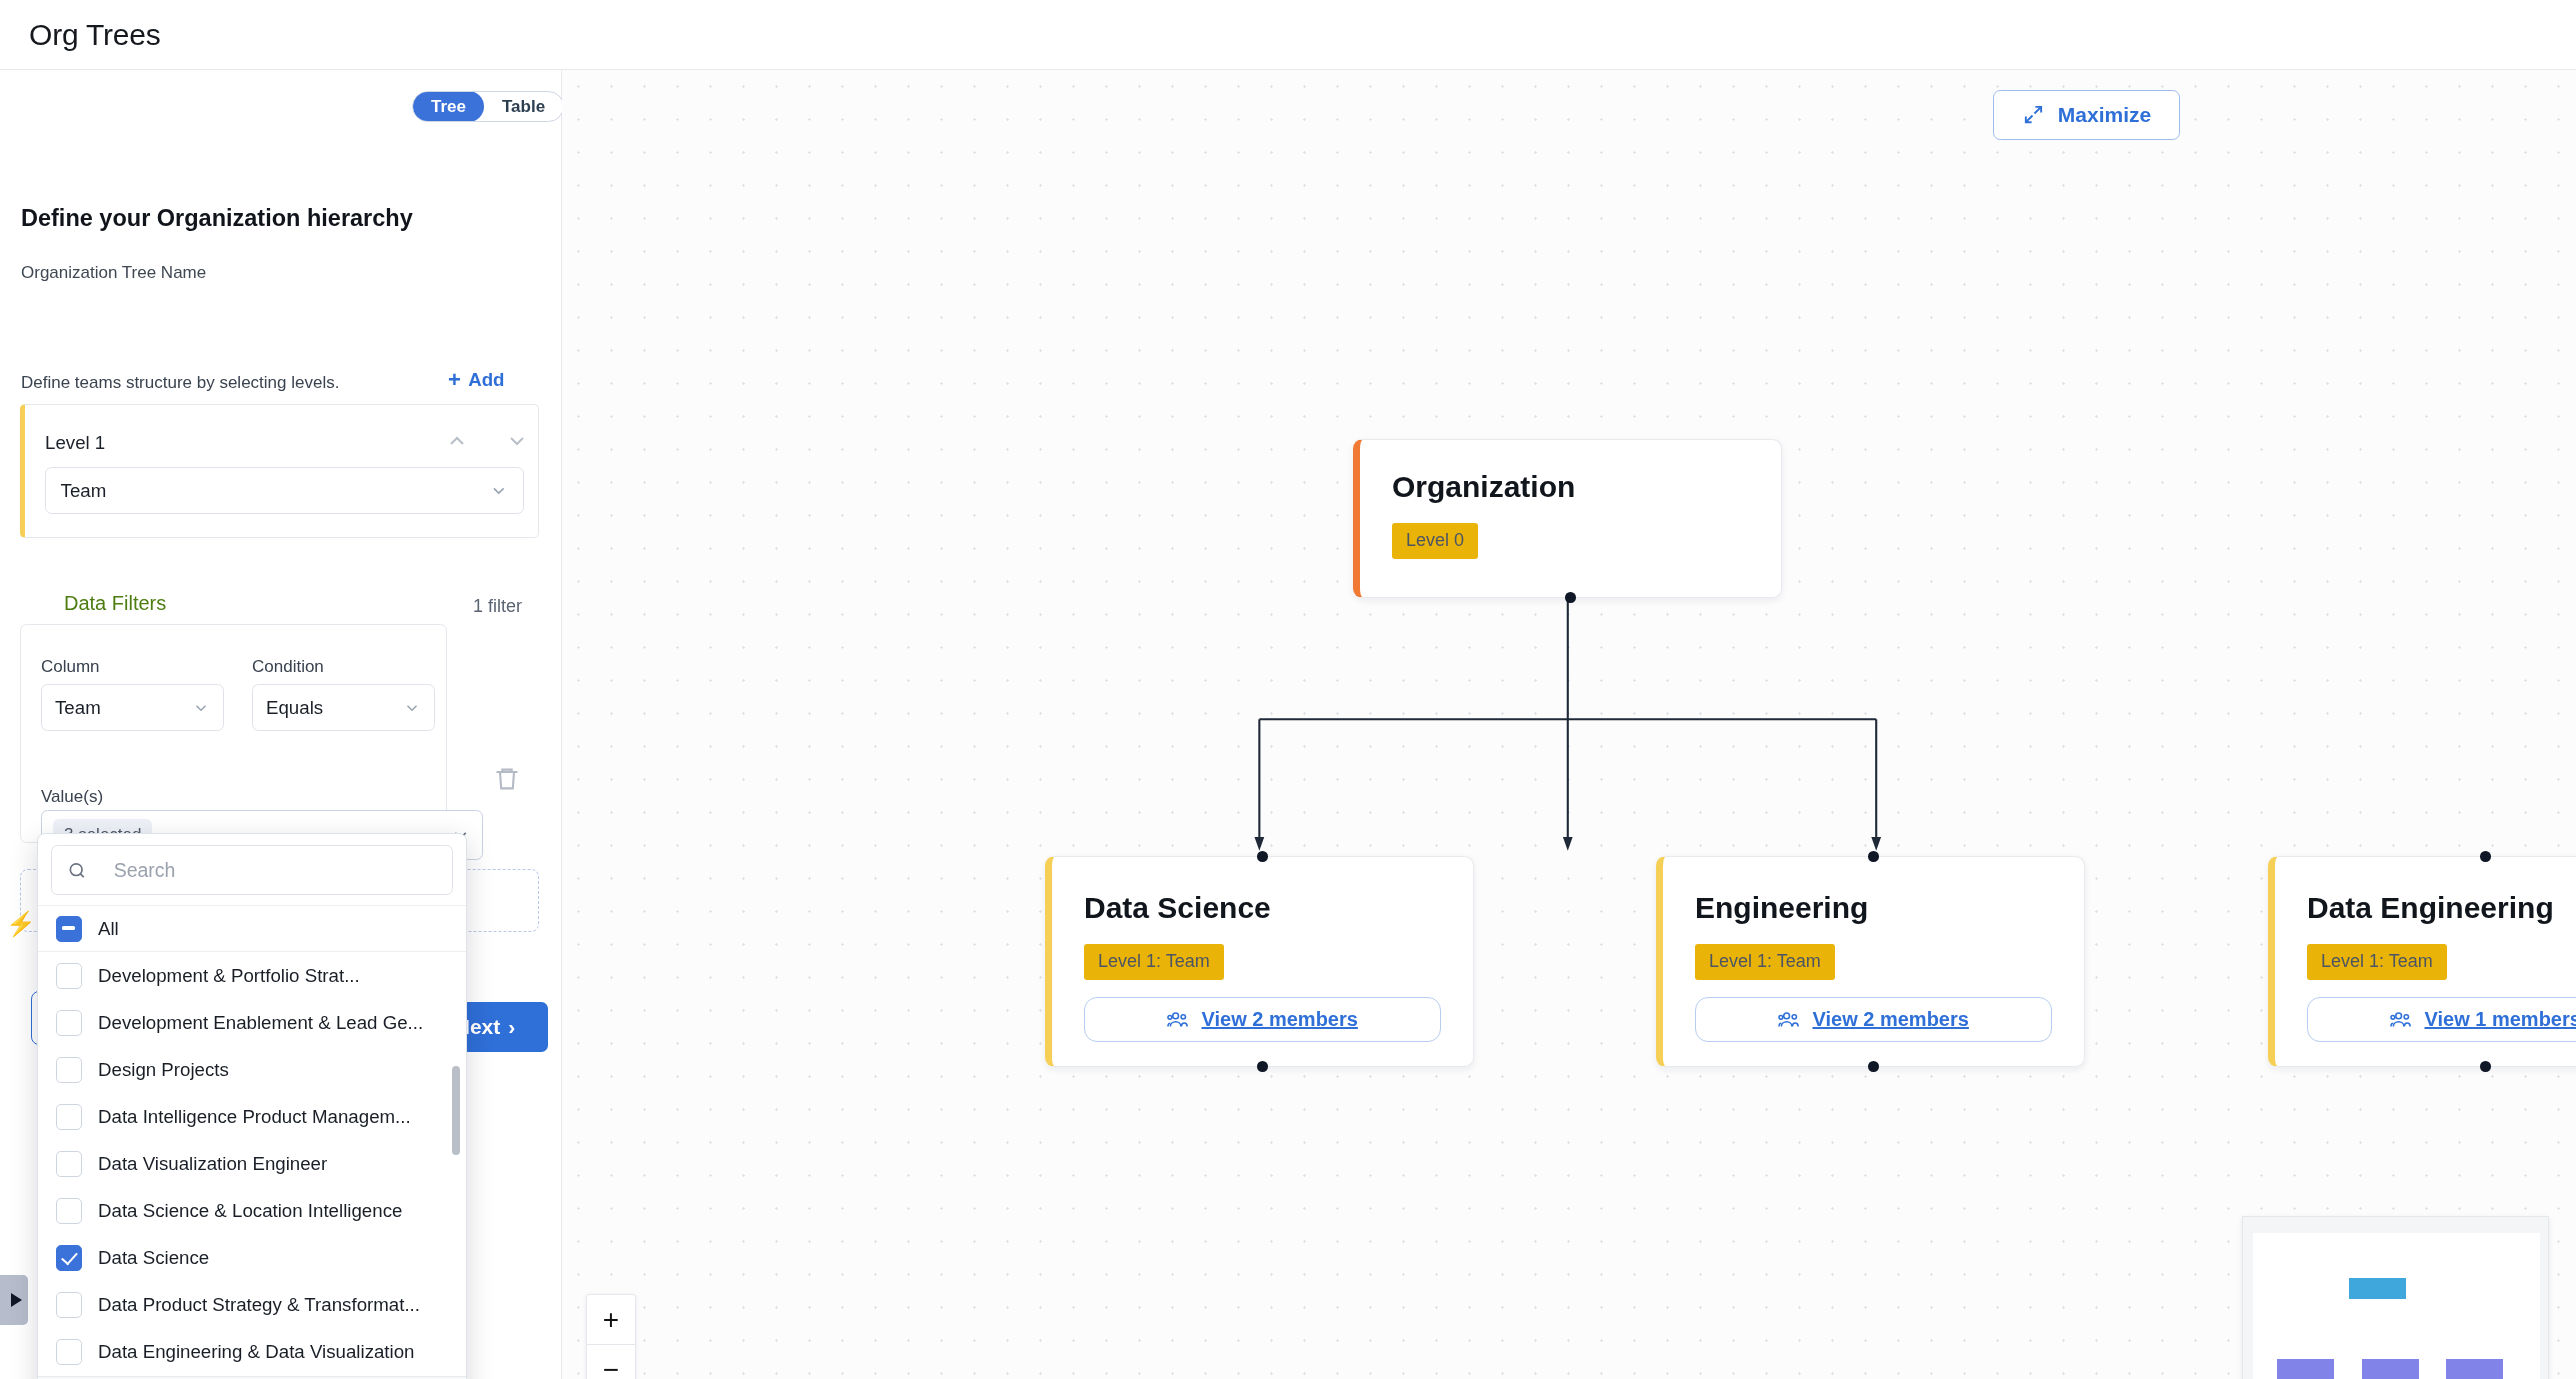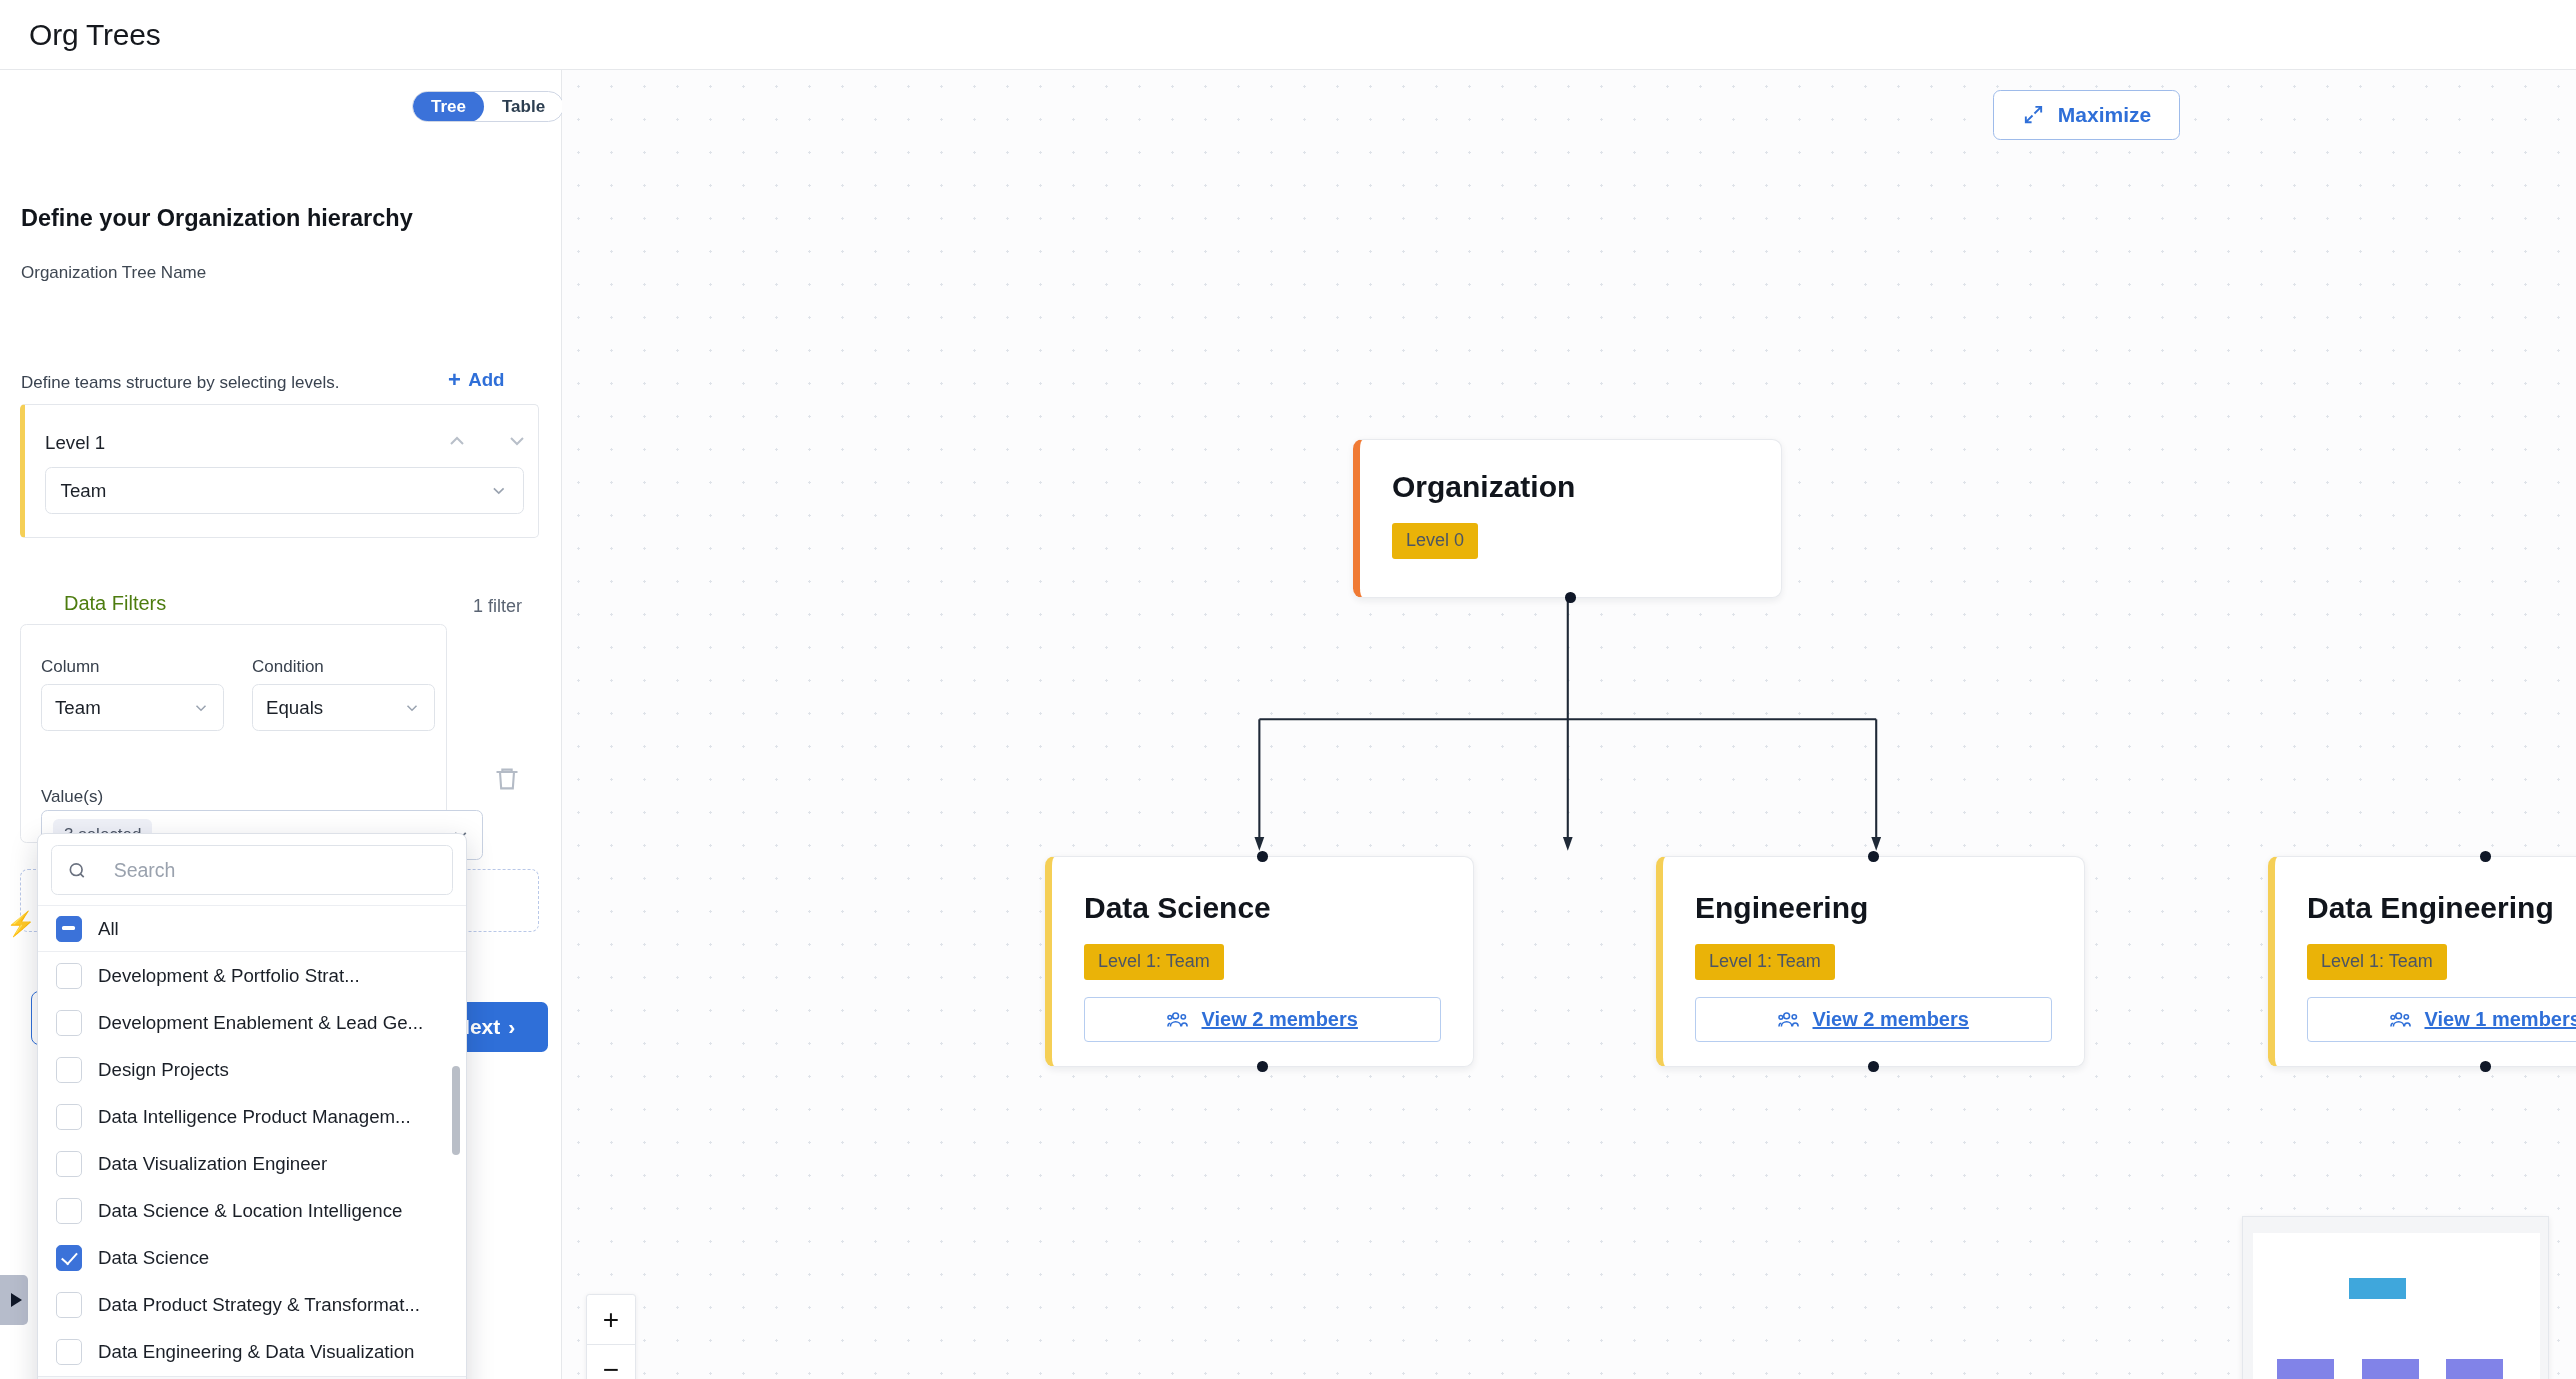--- a/index.html
+++ b/index.html
@@ -254,21 +254,21 @@
   }
   .node.root .node-title { top: 30px; }
   .node-badge {
     position: absolute; top: 87px; left: 32px;
     background: #eab308; color: #4c5564; font-size: 18px;
     border-radius: 3px; padding: 7.3px 14px;
   }
   .node.root .node-badge { top: 83px; }
   .members-btn {
     position: absolute; top: 140px; left: 32px; width: 357px; height: 45px;
-    border: 0.8px solid #b6cdf0; border-radius: 4px; background: #fff;
+    border: 0.8px solid #b6cdf0; border-radius: 13px; background: #fff;
     display: flex; align-items: center; justify-content: center; gap: 11.4px;
     cursor: pointer;
   }
   .members-btn .mlabel {
     font-size: 20px; font-weight: 700; color: #2f6fd8;
     text-decoration: underline;
   }
   .port {
     position: absolute; width: 10.6px; height: 10.6px; border-radius: 50%;
     background: #101828;

